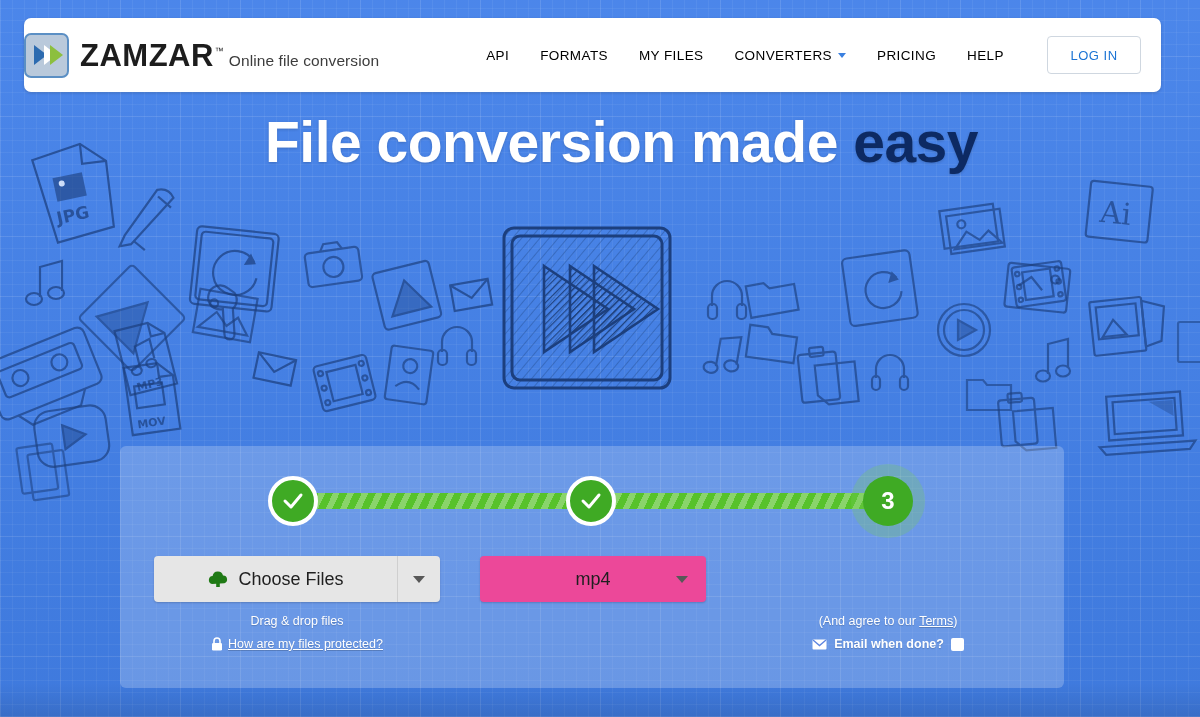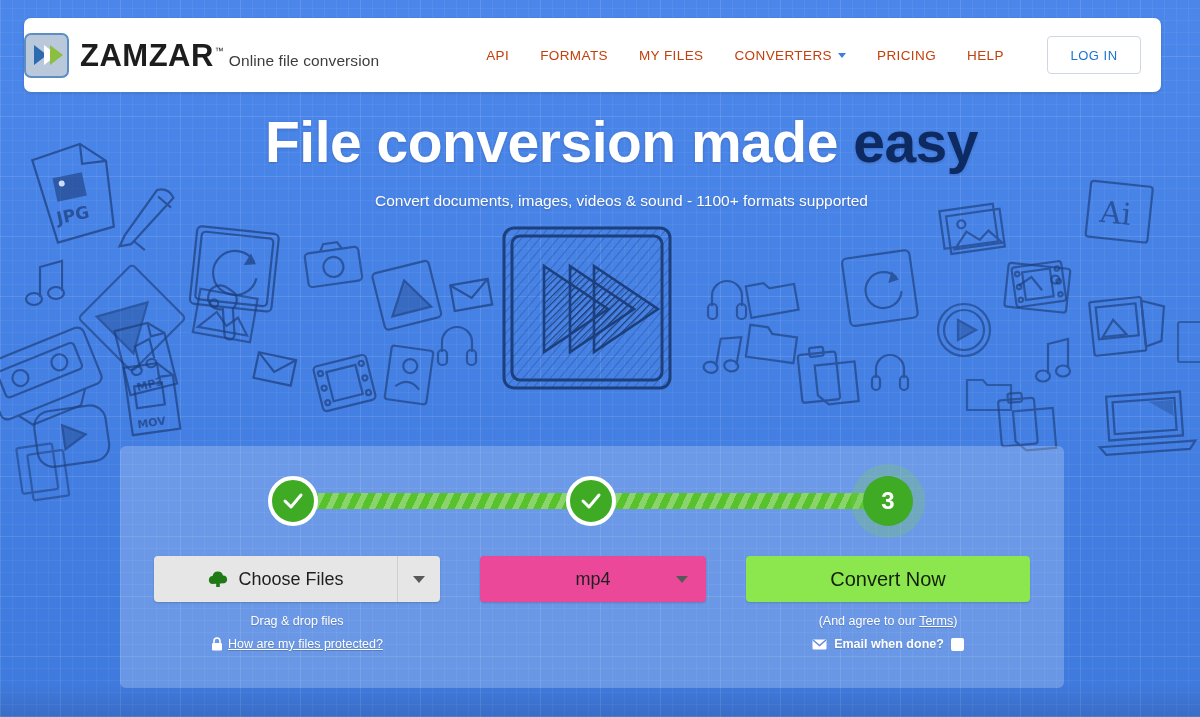--- a/index.html
+++ b/index.html
@@ -53,21 +53,21 @@
   .logo-text { margin-left: 11px; }
   .logo-title {
     font-size: 31px; font-weight: bold; letter-spacing: .5px;
     color: #1d1d1d; line-height: 1; position: relative; display:inline-block;
   }
   .logo-tm { font-size: 9px; vertical-align: super; font-weight: normal; margin-left:1px;}
   .logo-sub { font-size: 15.5px; color: #3d3d3d; margin-top: 3px; letter-spacing:.1px;}
 
   #nav { display: flex; align-items: center; gap: 31px; margin-left: 107px; }
   .nav-link {
-    font-size: 13.5px; color: #c2410c; letter-spacing: .4px;
+    font-size: 13.5px; color: #000000; letter-spacing: .4px;
     text-decoration: none; cursor: pointer; white-space: nowrap;
     display:flex; align-items:center; gap:6px;
   }
   .caret {
     width: 0; height: 0;
     border-left: 4.5px solid transparent; border-right: 4.5px solid transparent;
     border-top: 5px solid #3b80e0;
   }
   #auth { display: flex; align-items: flex-end; gap: 13px; margin-left: auto; margin-right: 20px; }
   .btn-login {
@@ -571,21 +571,20 @@
       </a>
   </nav>
 
   <div id="auth">
     <button class="btn-login">LOG IN</button>
   </div>
 </div>
 
 <div id="hero">
   <h1 id="headline"><span>File conversion made </span><b>easy</b></h1>
-  <p id="subhead">Convert documents, images, videos &amp; sound - 1100+ formats supported</p>
 </div>
 
 <div id="panel">
 
   <div id="stepper">
     <div class="bar" id="bar1"></div>
     <div class="bar" id="bar2"></div>
 
     <div class="step done" id="step1">
       <svg class="chk" viewBox="0 0 26 26">
@@ -615,21 +614,20 @@
       <div class="choose-arrow">
         <span class="dd-caret"></span>
       </div>
     </div>
 
     <div class="format-select">
       <span>mp4</span>
       <span class="dd-caret"></span>
     </div>
 
-    <div class="convert-btn">Convert Now</div>
 
     <div class="note" id="drag-note">Drag &amp; drop files</div>
 
     <div class="note" id="protect-link">
       <svg width="12" height="14" viewBox="0 0 12 14">
         <path d="M3 6 V4 a3 3 0 0 1 6 0 v2" fill="none" stroke="#fff" stroke-width="1.6"></path>
         <rect x="1" y="6" width="10" height="7.5" rx="1.3" fill="#fff"></rect>
       </svg>
       <span class="lbl">How are my files protected?</span>
     </div>

